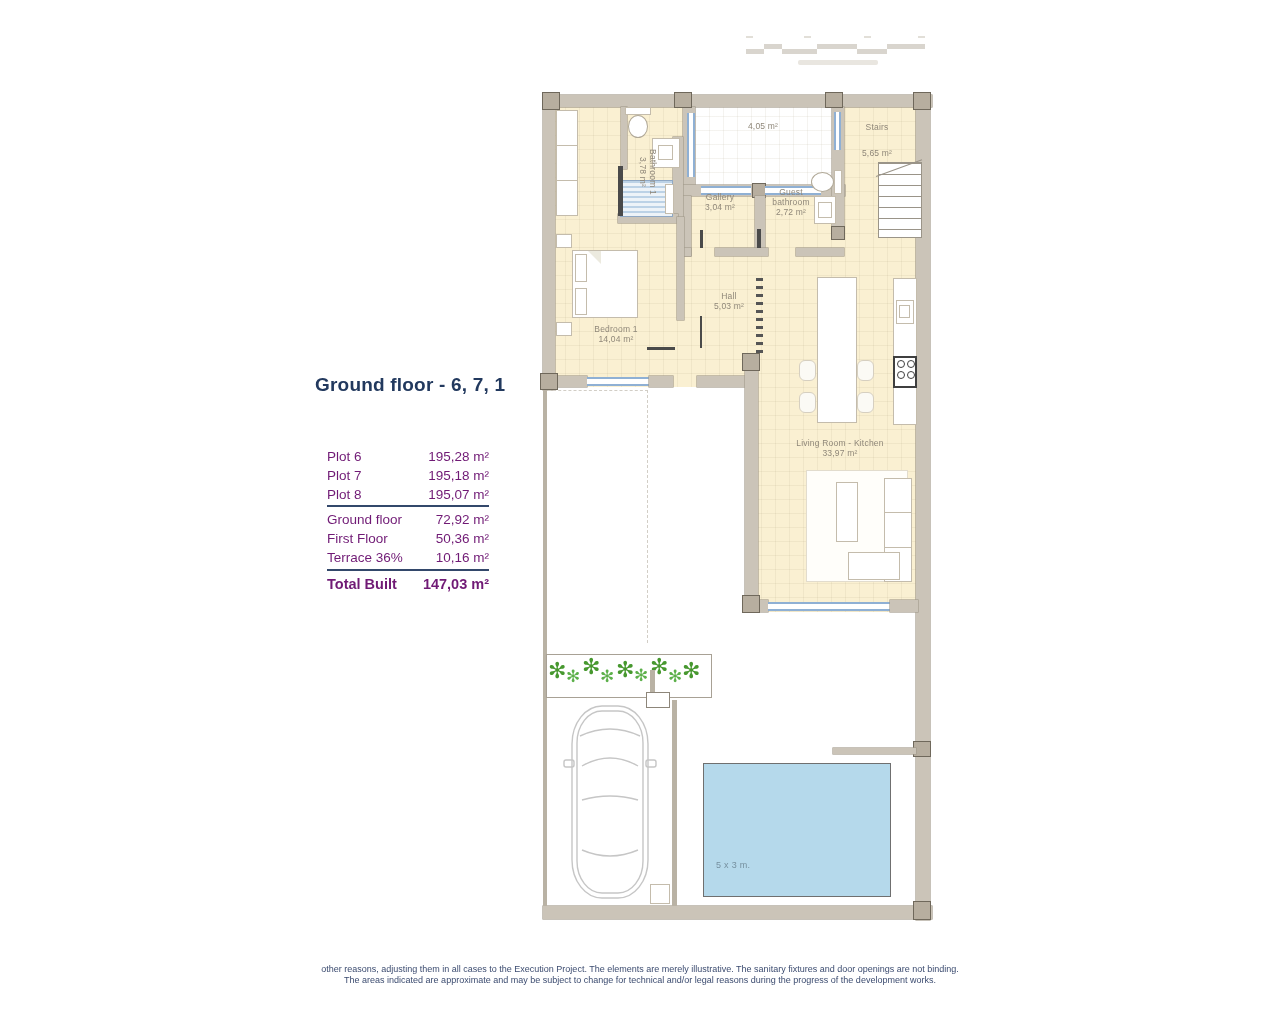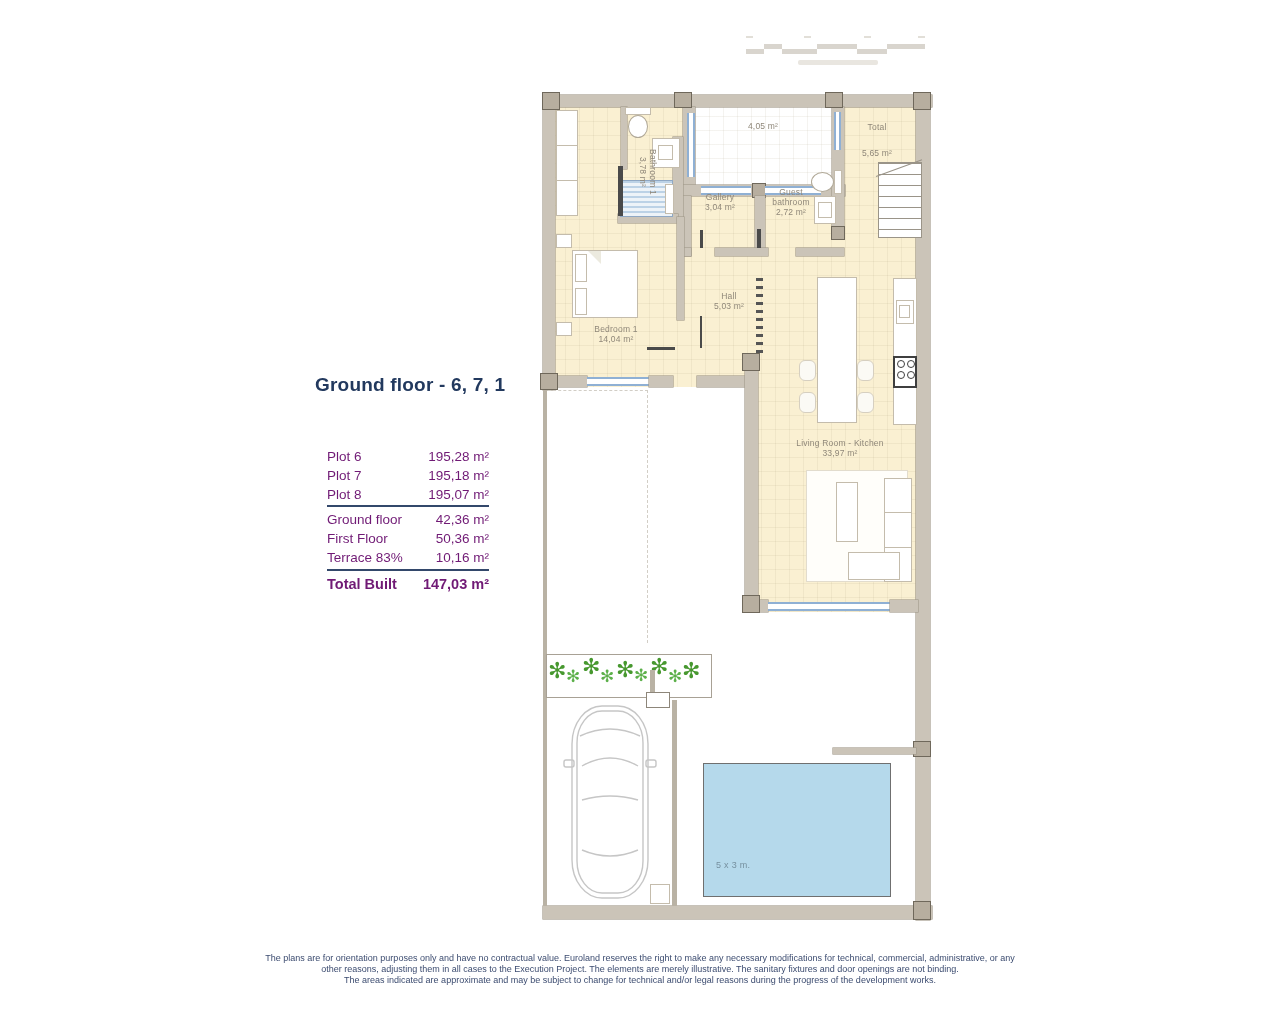--- a/index.html
+++ b/index.html
@@ -91,28 +91,28 @@
   </div>
   <div class="trow" style="top:487px;">
     <span>Plot 8</span>
     <span>195,07 m²</span>
   </div>
 
   <div class="rule" style="top:505px;"></div>
 
   <div class="trow" style="top:512px;">
     <span>Ground floor</span>
-    <span>42,36 m²</span>
+    <span>72,92 m²</span>
   </div>
   <div class="trow" style="top:531px;">
     <span>First Floor</span>
     <span>50,36 m²</span>
   </div>
   <div class="trow" style="top:550px;">
-    <span>Terrace 83%</span>
+    <span>Terrace 36%</span>
     <span>10,16 m²</span>
   </div>
 
   <div class="rule" style="top:569px;"></div>
 
   <div class="trow bold" style="top:576px;">
     <span>Total Built</span>
     <span>147,03 m²</span>
   </div>
 
@@ -249,21 +249,21 @@
       </g>
     </svg>
 
     <div class="pool" style="left:703px; top:763px; width:188px; height:134px;"></div>
     <div class="pool-lbl" style="left:716px; top:860px;text-align:right;">5 x 3 m.</div>
 
     <div class="lbl" style="left:727px; top:121px; width:72px;">
       <span>4,05 m²</span>
     </div>
     <div class="lbl" style="left:849px; top:122px; width:56px;">
-      <span style="display:block;">Total</span>
+      <span style="display:block;">Stairs</span>
       <span style="display:block;margin-top:16px;">5,65 m²</span>
     </div>
     <div class="lbl" style="left:617px; top:161px; width:60px; height:22px; transform:rotate(90deg);">
       <span style="display:block;">Bathroom 1</span>
       <span style="display:block;">3,78 m²</span>
     </div>
     <div class="lbl" style="left:692px; top:192px; width:56px;">
       <span style="display:block;">Gallery</span>
       <span style="display:block;">3,04 m²</span>
     </div>
@@ -278,17 +278,16 @@
     <div class="lbl" style="left:586px; top:324px; width:60px;">
       <span style="display:block;">Bedroom 1</span>
       <span style="display:block;">14,04 m²</span>
     </div>
     <div class="lbl" style="left:780px; top:438px; width:120px;">
       <span style="display:block;">Living Room - Kitchen</span>
       <span style="display:block;">33,97 m²</span>
     </div>
   </div>
 
-  <div class="disc" style="top:953px;">The plans are for orientation purposes only and have no contractual value. Euroland reserves the right to make any necessary modifications for technical, commercial, administrative, or any</div>
   <div class="disc" style="top:964px;">other reasons, adjusting them in all cases to the Execution Project. The elements are merely illustrative. The sanitary fixtures and door openings are not binding.</div>
   <div class="disc" style="top:975px;">The areas indicated are approximate and may be subject to change for technical and/or legal reasons during the progress of the development works.</div>
 
 </div>
 
 </body></html>

